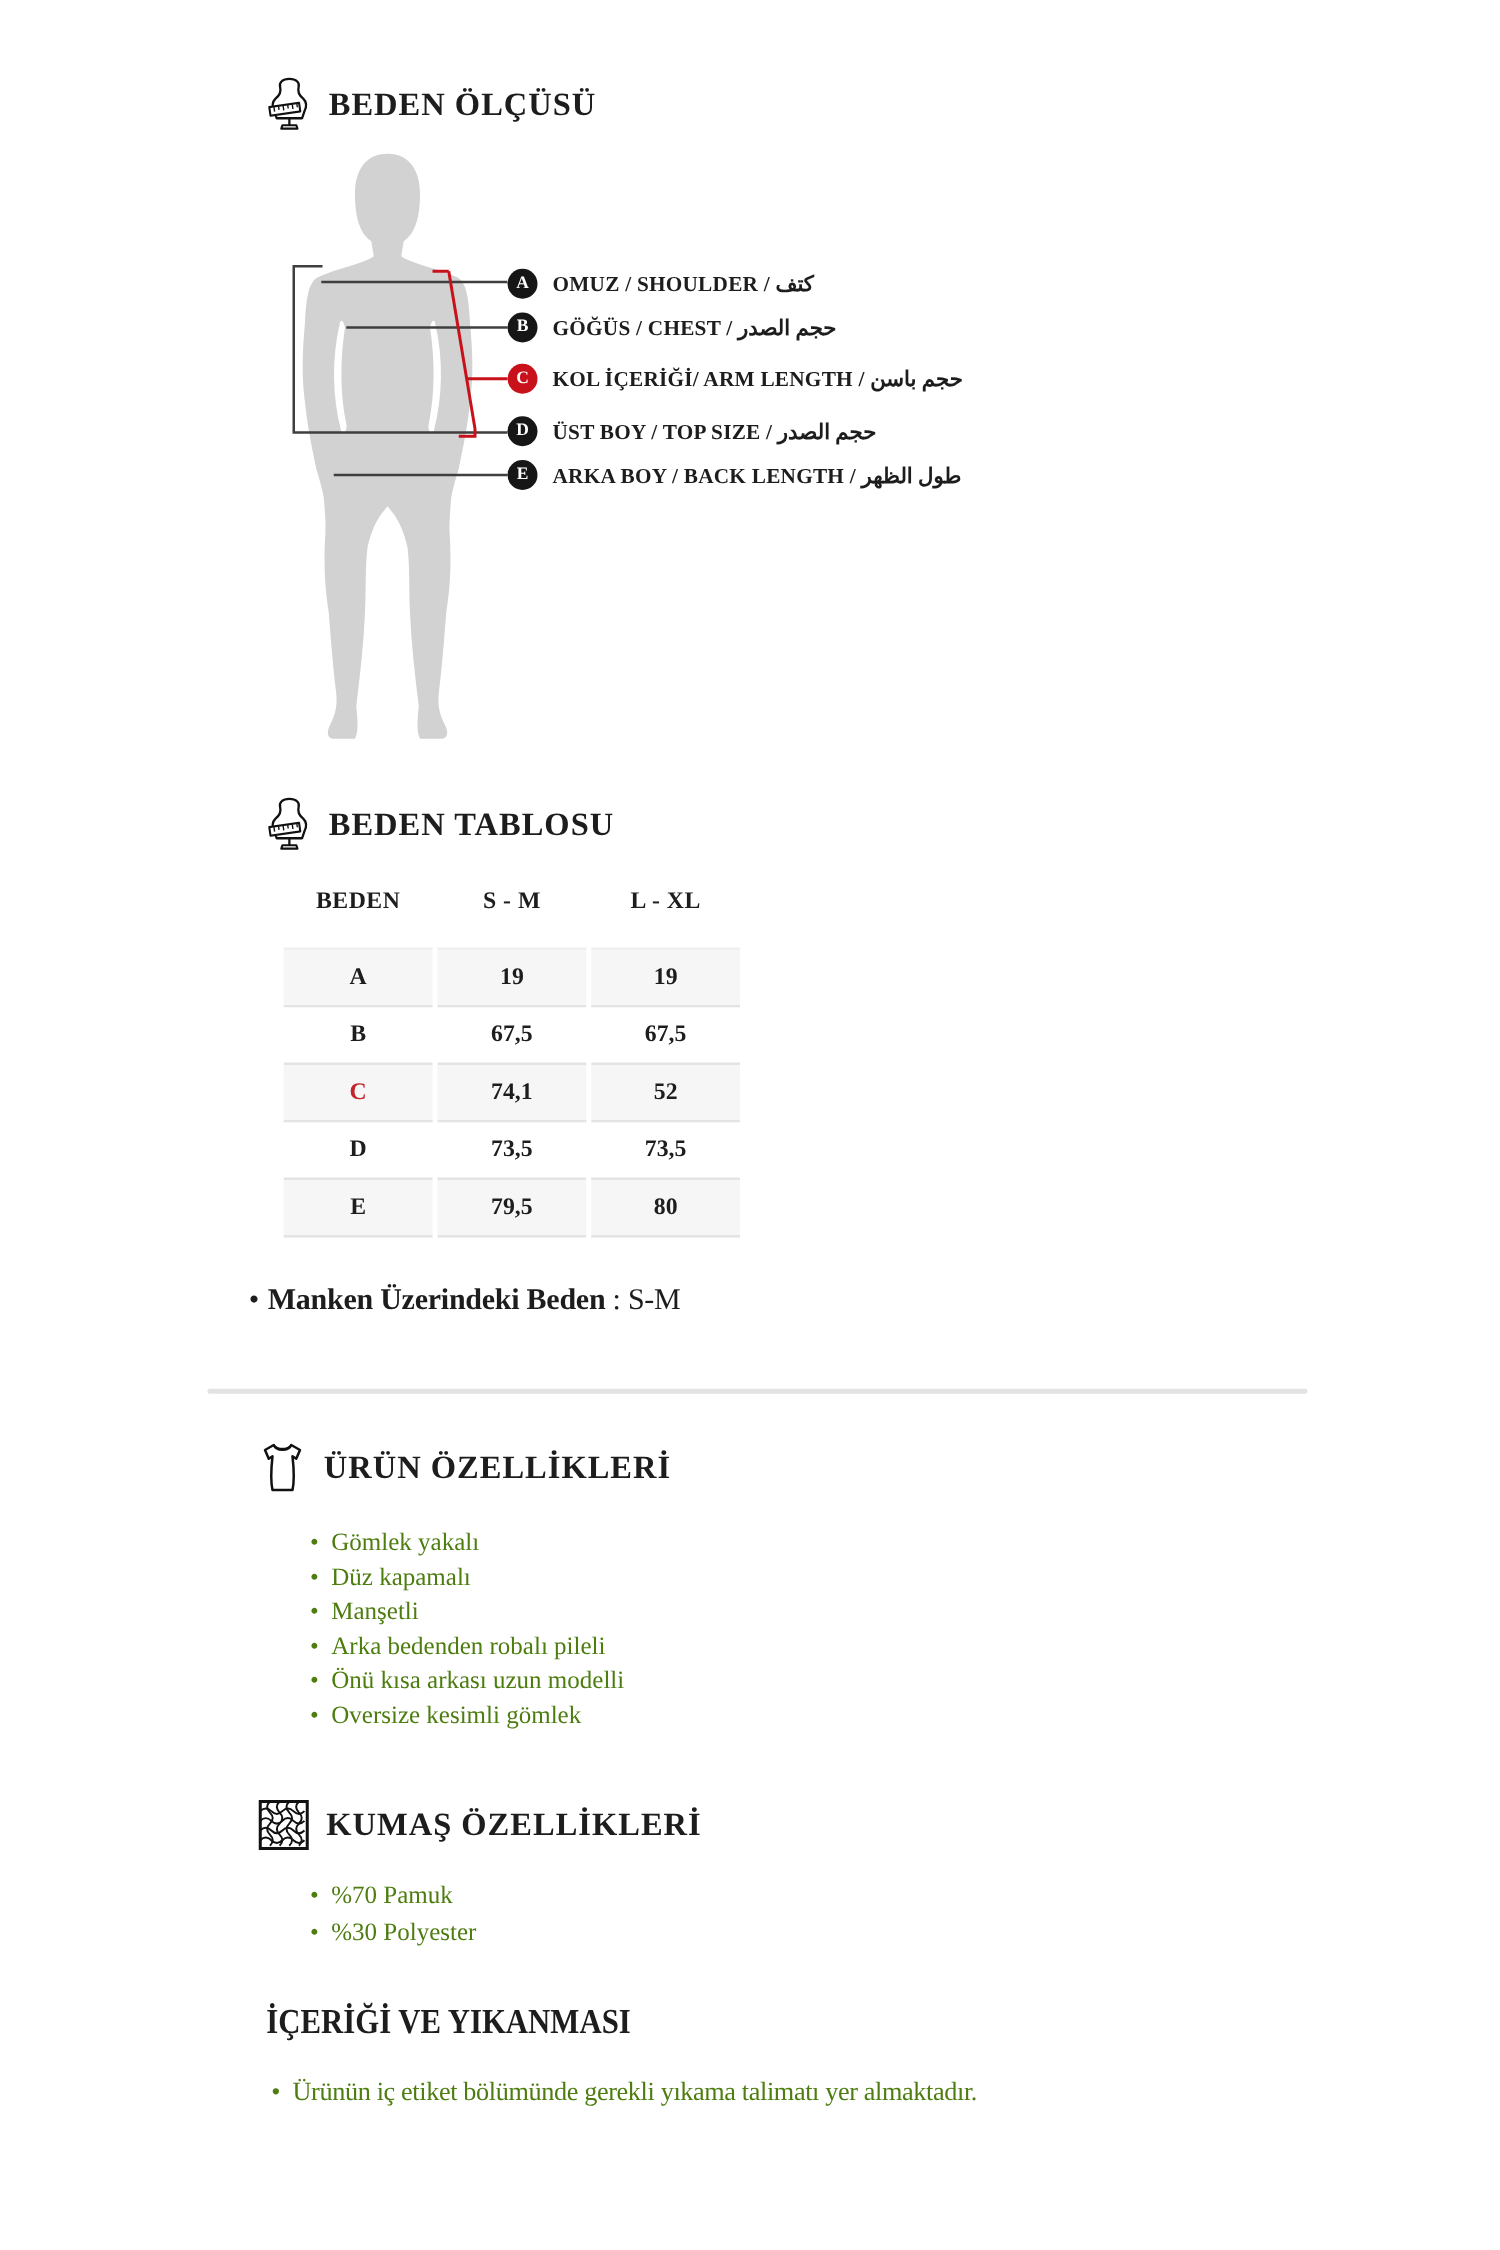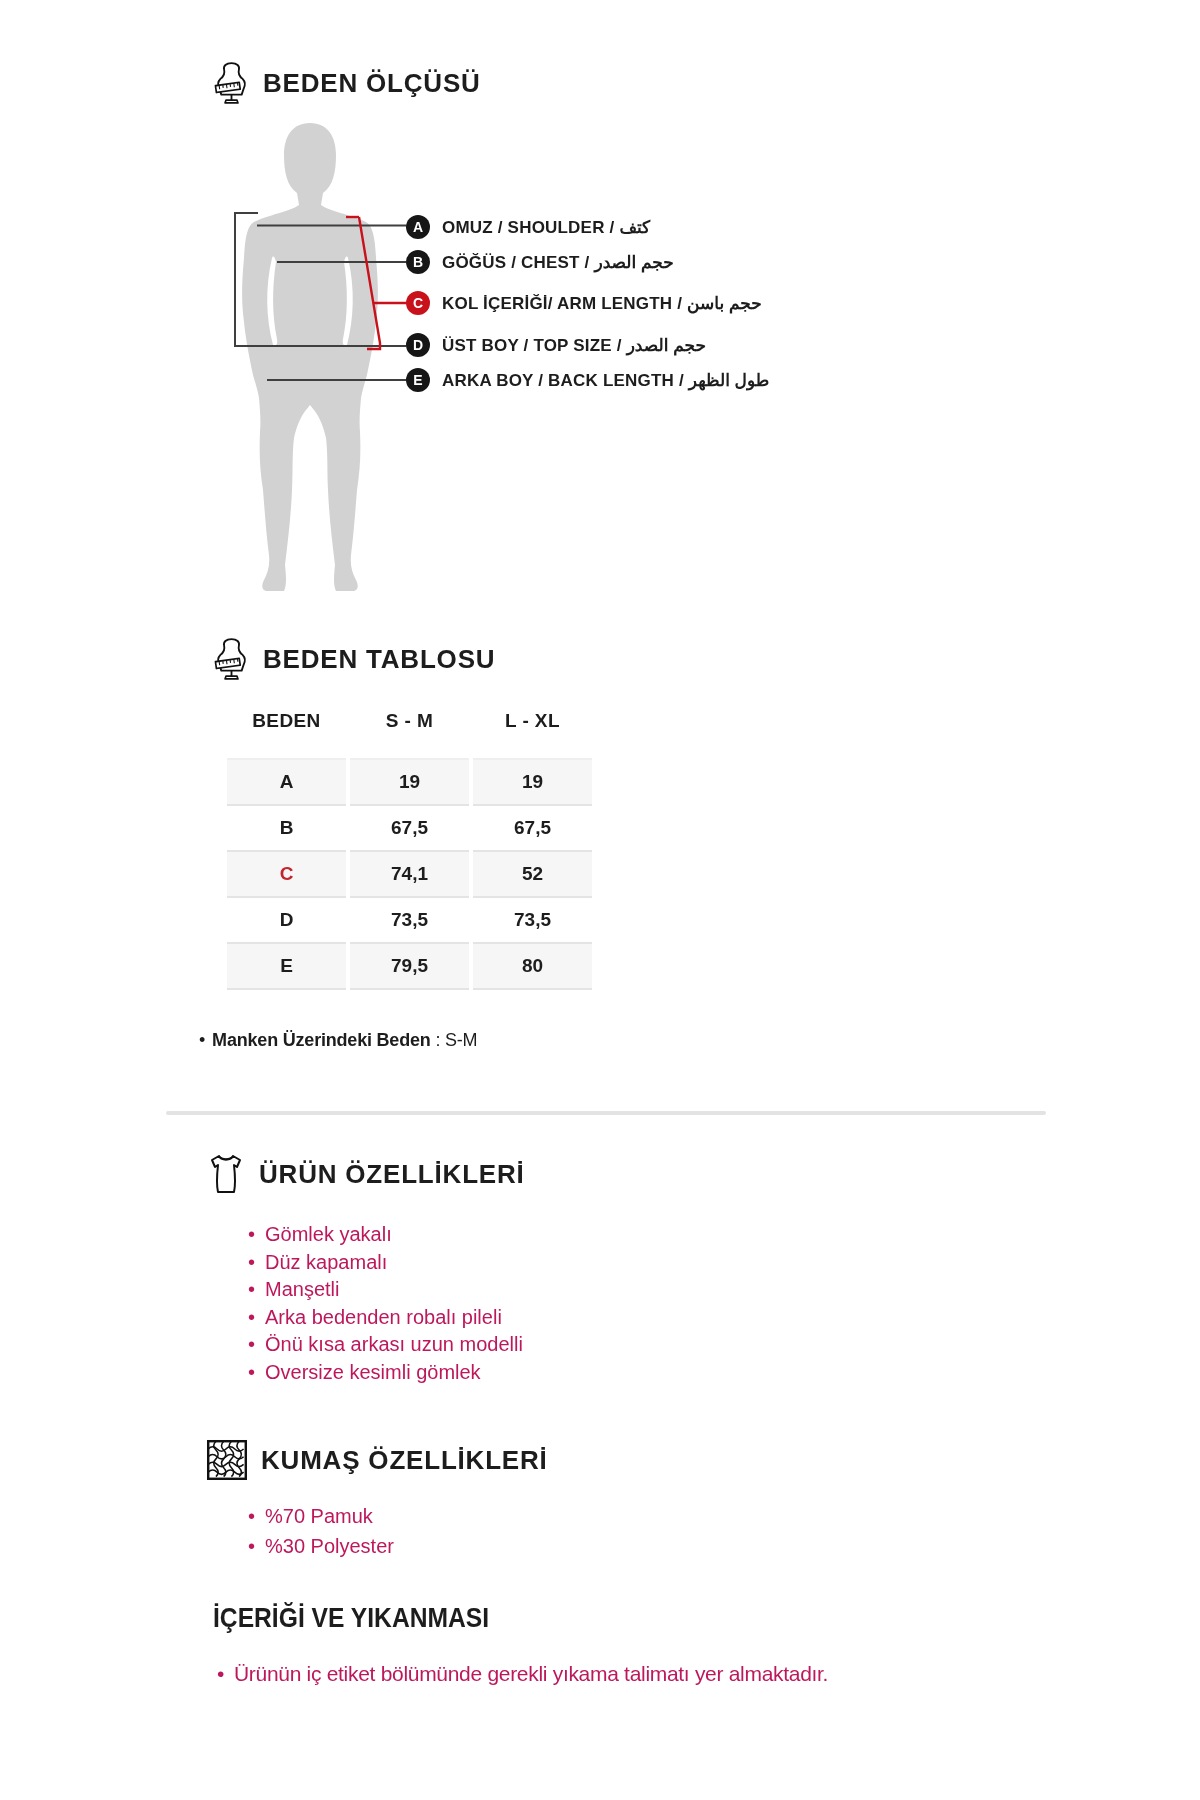--- a/index.html
+++ b/index.html
@@ -1,18 +1,18 @@
 <!DOCTYPE html>
 <html><head>
 <meta charset="utf-8">
 <style>
   html,body{margin:0;padding:0;background:#ffffff;}
   .page{
     position:relative;width:1200px;height:1800px;background:#ffffff;overflow:hidden;
-    font-family:Liberation Sans, sans-serif;color:#1d1d1d;
+    font-family:Liberation Serif, serif;color:#1d1d1d;
   }
   
   .sec-head{position:absolute;display:flex;align-items:center;gap:13px;}
   .sec-head .ttl{font-size:26px;font-weight:700;letter-spacing:.8px;white-space:nowrap;}
   .sec-head svg{display:block;}
   #head-olcusu{left:213px;top:60px;}
   #head-tablosu{left:213px;top:636px;}
   #head-urun{left:206px;top:1153px;}
   #head-kumas{left:206px;top:1438px;}
   #head-care{left:213px;top:1602px;}
@@ -31,29 +31,29 @@
     grid-template-columns:119px 119px 119px;column-gap:4px;}
   .tbl-head .hc{text-align:center;font-size:19px;font-weight:700;letter-spacing:.4px;}
   .tbl{position:absolute;left:227px;top:758px;width:365px;}
   .trow{display:grid;grid-template-columns:119px 119px 119px;column-gap:4px;}
   .trow .cell{height:44px;line-height:44px;text-align:center;font-size:19px;font-weight:600;
     border-bottom:2px solid #e4e4e4;background:#ffffff;}
   .trow.odd .cell{background:#f6f6f6;}
   .trow.first .cell{border-top:2px solid #efefef;}
   .cell.redtxt{color:#c0262c;}
   
-  .model-info{position:absolute;left:199px;top:1024px;font-size:18px;line-height:32px;letter-spacing:-.2px;}
+  .model-info{position:absolute;left:199px;top:1024px;font-size:24px;line-height:32px;letter-spacing:-.2px;}
   .model-info .bullet{margin-right:7px;}
   .model-info b{font-weight:700;}
   .mi-line2{padding-left:16px;}
   
   .divider{position:absolute;left:166px;top:1111px;width:880px;height:4px;background:#e3e3e3;border-radius:2px;}
   
   ul.blist{list-style:none;margin:0;padding:0;position:absolute;}
-  ul.blist li{position:relative;padding-left:17px;font-size:20px;color:#be185d;}
+  ul.blist li{position:relative;padding-left:17px;font-size:20px;color:#4d7c0f;}
   ul.blist li::before{content:"•";position:absolute;left:0;top:0;}
   #list-urun{left:248px;top:1221px;}
   #list-urun li{line-height:27.5px;}
   #list-kumas{left:248px;top:1501px;}
   #list-kumas li{line-height:30px;}
   #list-care{left:217px;top:1658px;width:770px;}
   #list-care li{font-size:21px;line-height:31px;letter-spacing:-.3px;}
 </style>
 </head>
 <body>

